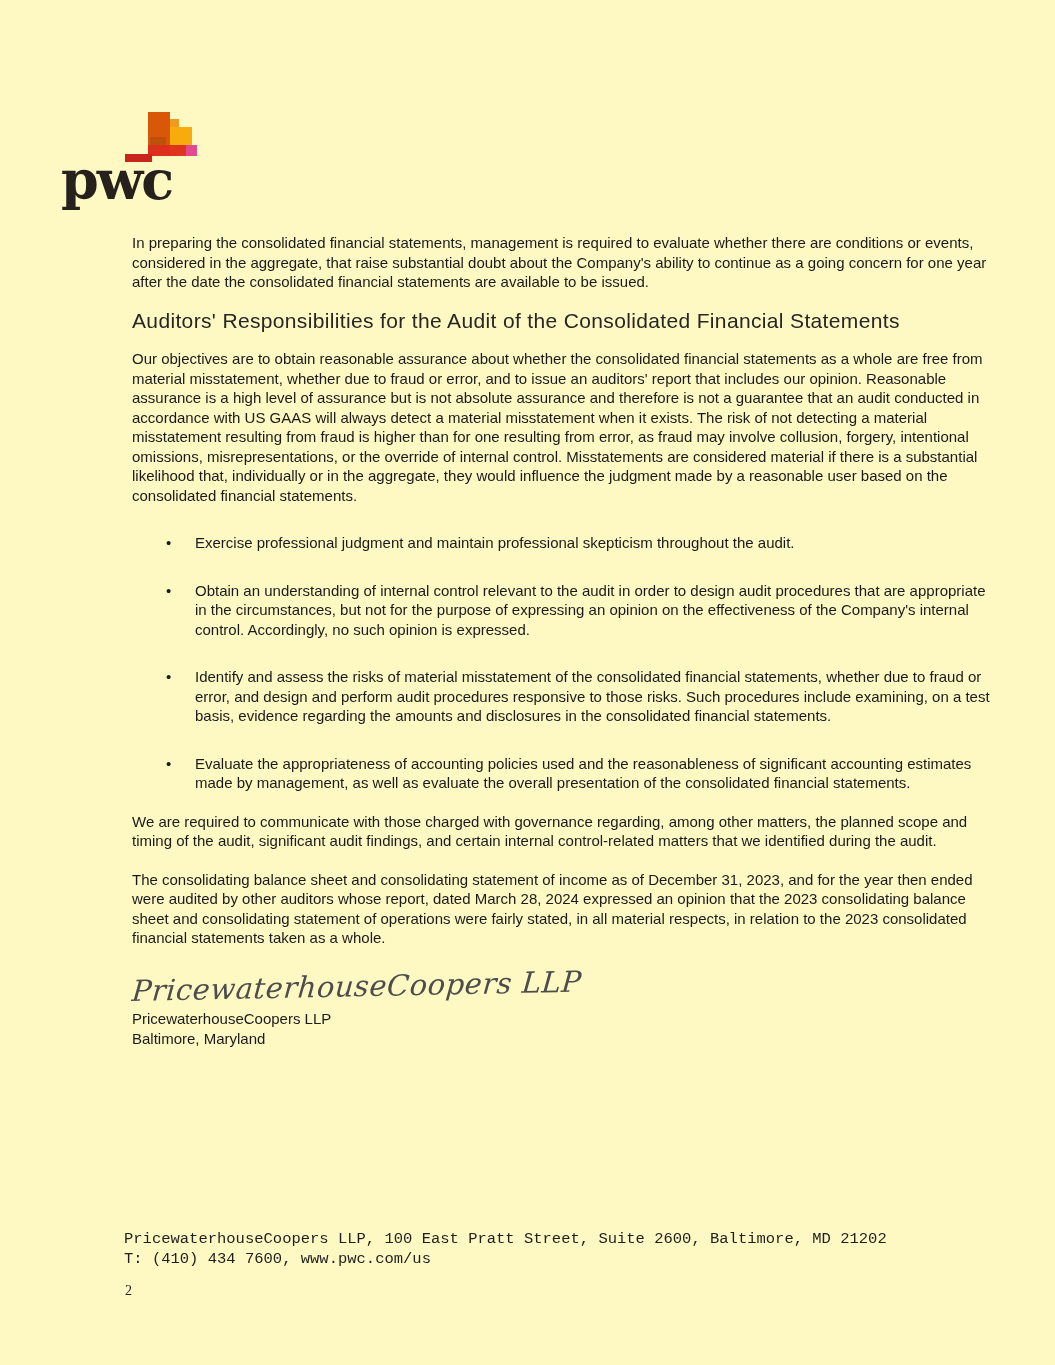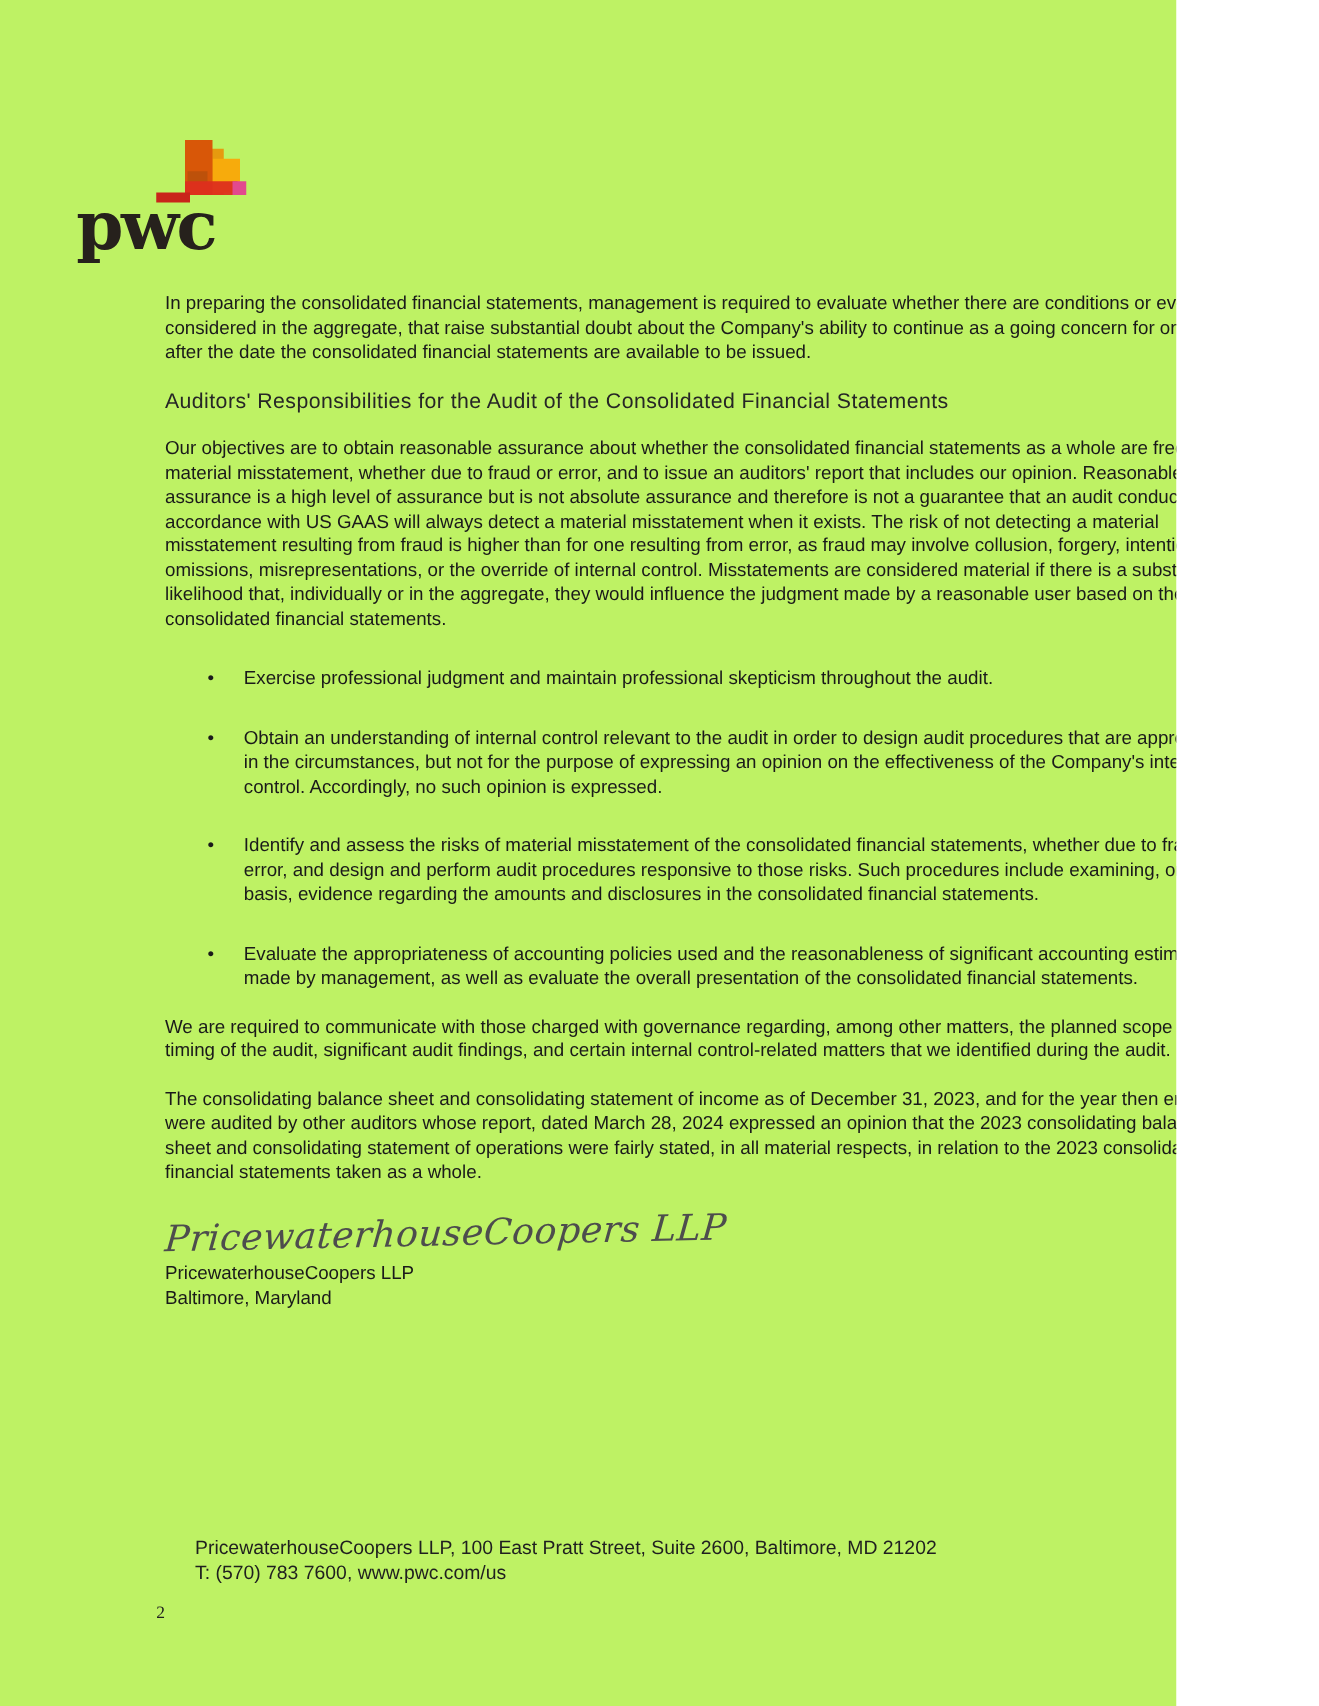--- a/index.html
+++ b/index.html
@@ -1,21 +1,21 @@
 <!DOCTYPE html>
 <html><head>
 <meta charset="utf-8">
 <style>
   * { margin: 0; padding: 0; box-sizing: border-box; }
   html, body { background: #ffffff; }
   .page {
     position: relative;
-    width: 941px;
+    width: 1055px;
     height: 1365px;
-    background: #bef264;
+    background: #fef9c3;
     font-family: "Liberation Sans", sans-serif;
     color: #1a1a1a;
     overflow: hidden;
   }
 
   
   .logo { position: absolute; left: 0; top: 0; width: 260px; height: 230px; }
   .logo-block { position: absolute; }
   .lb-tall    { left: 148px; top: 112px; width: 22px; height: 44px; background: #d85708; }
   .lb-mid     { left: 157px; top: 119px; width: 22px; height: 37px; background: #ed8b00; opacity: .85; }
@@ -37,21 +37,21 @@
   .content {
     position: absolute;
     left: 132px; top: 233px;
     width: 860px;
     font-size: 15px;
     line-height: 19.5px;
   }
   .content p { margin-bottom: 19px; }
   .section-heading {
     margin-bottom: 19px;
-    font-size: 17px;
+    font-size: 21px;
     letter-spacing: 0.35px;
     color: #262626;
   }
   ul.bullets {
     list-style: none;
     margin: 20px 0 19px 0;
     padding-left: 63px;
   }
   ul.bullets li { position: relative; margin-top: 28px; }
   ul.bullets li::before {
@@ -74,25 +74,24 @@
     transform: rotate(-1.2deg) skewX(-6deg);
     transform-origin: left center;
     white-space: nowrap;
   }
   .sig-line { line-height: 19.5px; }
 
   
   .footer {
     position: absolute;
     left: 124px; top: 1229px;
-    font-family: Liberation Sans, sans-serif;
+    font-family: Liberation Mono, monospace;
     font-size: 15.5px;
     line-height: 20px;
     color: #1f1f1f;
-    margin-left: 32px;
   }
   .page-number {
     position: absolute;
     left: 125px; top: 1283px;
     font-family: "Liberation Serif", serif;
     font-size: 14px;
     color: #1f1f1f;
   }
 </style>
 </head>
@@ -130,18 +129,18 @@
 
     <p>The consolidating balance sheet and consolidating statement of income as of December 31, 2023, and for the year then ended were audited by other auditors whose report, dated March 28, 2024 expressed an opinion that the 2023 consolidating balance sheet and consolidating statement of operations were fairly stated, in all material respects, in relation to the 2023 consolidated financial statements taken as a whole.</p>
 
     <div class="sig-script">PricewaterhouseCoopers LLP</div>
     <div class="sig-line">PricewaterhouseCoopers LLP</div>
     <div class="sig-line">Baltimore, Maryland</div>
   </div>
 
   <div class="footer">
     <div>PricewaterhouseCoopers LLP, 100 East Pratt Street, Suite 2600, Baltimore, MD 21202</div>
-    <div>T: (570) 783 7600, www.pwc.com/us</div>
+    <div>T: (410) 434 7600, www.pwc.com/us</div>
   </div>
 
   <div class="page-number">2</div>
 
 </div>
 
 </body></html>

